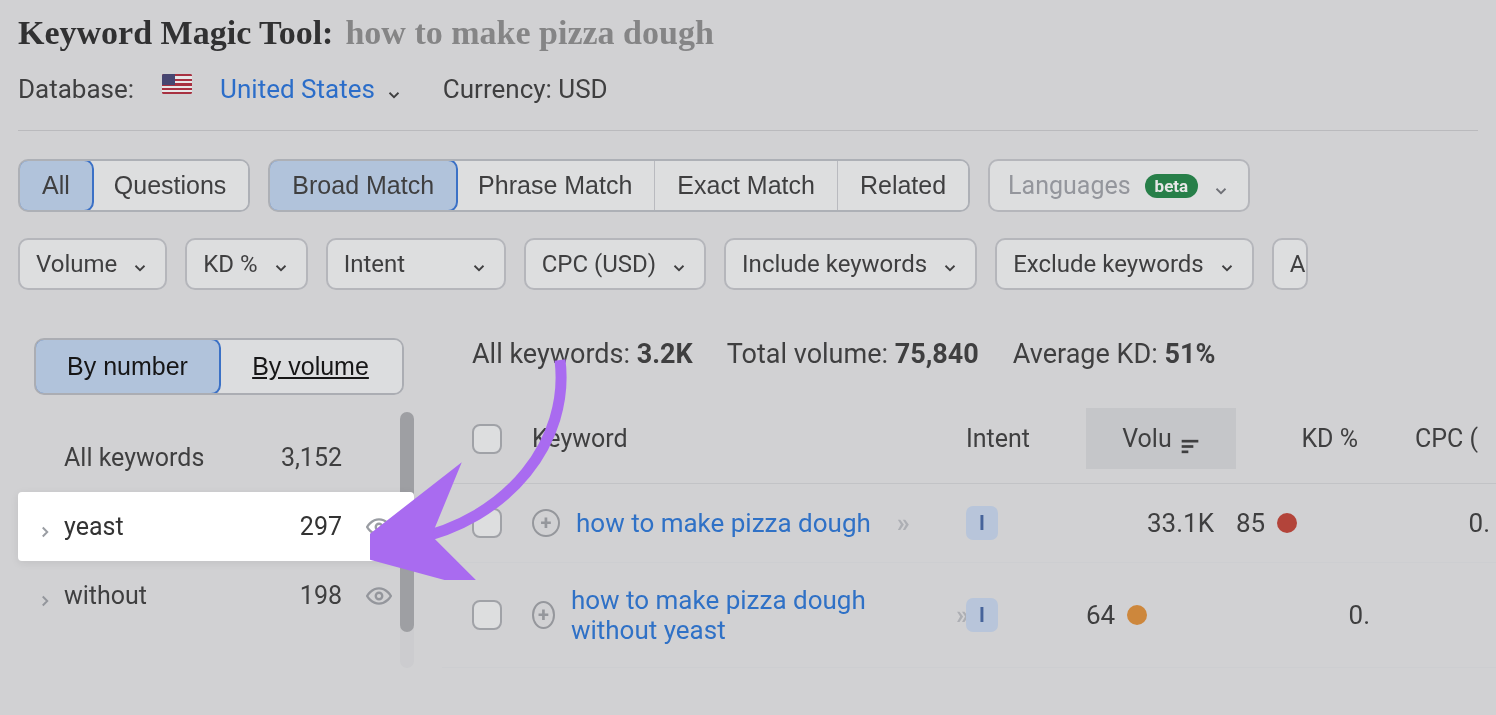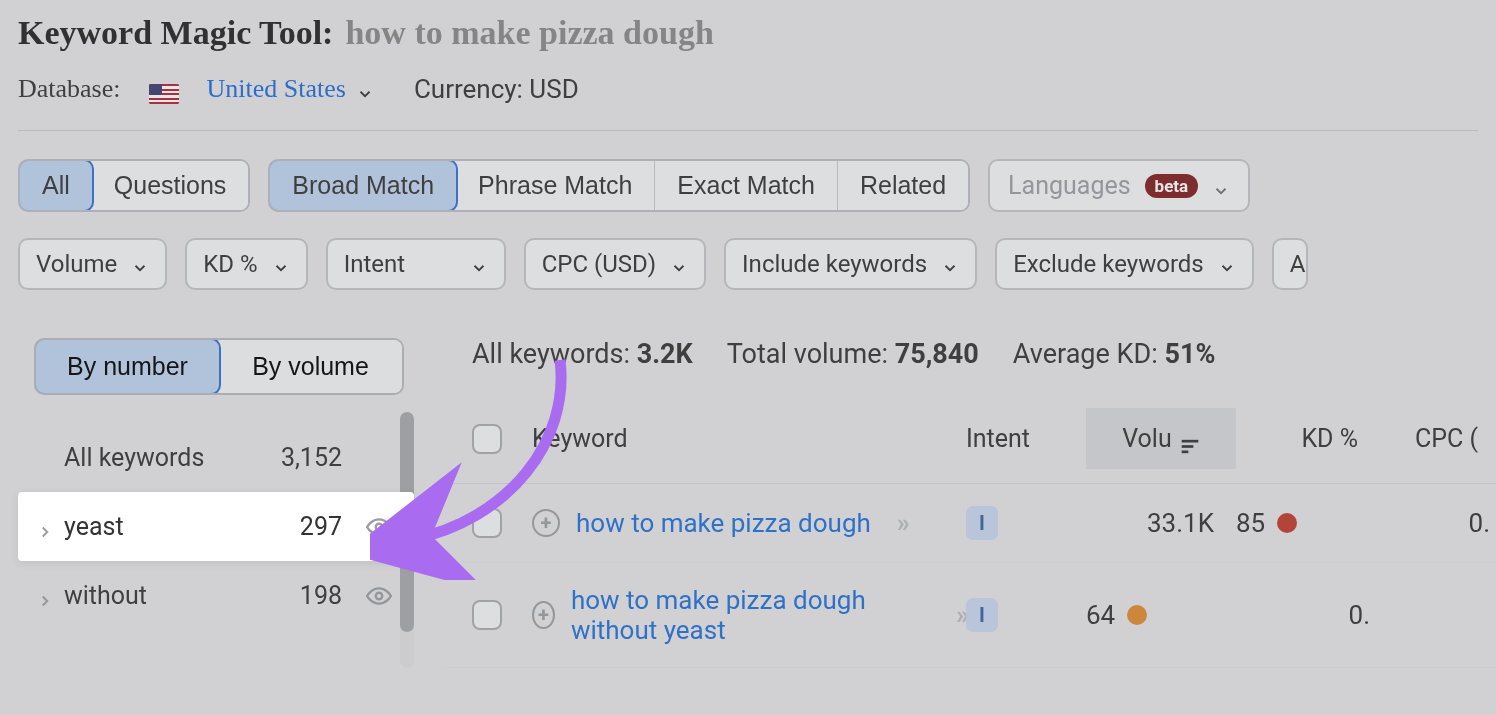--- a/index.html
+++ b/index.html
@@ -13,50 +13,50 @@
     position: relative;
   }
   .dim-overlay {
     position:absolute; inset:0; background:rgba(120,120,125,0.18); pointer-events:none; z-index:5;
   }
   
   .header { padding: 14px 18px 0 18px; }
   .title-row { display:flex; align-items:baseline; gap:12px; font-size:34px; font-weight:700; color:#222;font-family:Liberation Serif, serif; }
   .title-query { color:#888; font-weight:600; }
   .subhead { display:flex; align-items:center; gap:40px; margin-top:22px; font-size:26px; color:#333; }
-  .db { display:flex; align-items:flex-end; gap:28px;font-family:Liberation Serif, serif; }
+  .db { display:flex; align-items:flex-start; gap:28px; }
   .db-link { color:#1a6bd9; display:flex; align-items:center; gap:10px; cursor:pointer;}
   .flag { width:30px; height:20px; display:inline-block; position:relative; border-radius:2px; overflow:hidden; background:linear-gradient(#b22234,#b22234); }
   .flag::before { content:""; position:absolute; inset:0; background:repeating-linear-gradient(#b22234 0 2.3px,#fff 2.3px 4.6px);}
   .flag::after { content:""; position:absolute; left:0; top:0; width:13px; height:11px; background:#3c3b6e;}
   .hr { border:none; border-top:1px solid #c9c9cb; margin-top:26px; }
 
   
   .filters { padding: 28px 18px 12px 18px; display:flex; flex-direction:column; gap:26px; }
   .row { display:flex; align-items:center; gap:18px; flex-wrap:nowrap; }
   .seg { display:flex; border:2px solid #b9bcc2; border-radius:10px; overflow:hidden; background:#f3f4f5;}
   .seg .btn { padding:10px 22px; font-size:25px; color:#333; background:#f3f4f5; border:none; border-right:1px solid #c7c9cd; cursor:pointer;}
   .seg .btn:last-child { border-right:none;}
   .seg .btn.active { background:#bed4ef; border:2px solid #2e6fd6; margin:-2px; border-radius:10px; position:relative; z-index:1;}
   .pill { display:flex; align-items:center; gap:14px; padding:10px 18px; border:2px solid #c2c4c9; border-radius:10px; background:#f3f4f5; font-size:25px; cursor:pointer; color:#333;}
   .pill.muted { color:#9a9da3;align-items:center;}
-  .badge-beta { background:#7f1d1d; color:#fff; font-size:17px; font-weight:700; padding:2px 10px; border-radius:12px;}
+  .badge-beta { background:#15803d; color:#fff; font-size:17px; font-weight:700; padding:2px 10px; border-radius:12px;}
   .chev { width:18px; height:18px; }
   .chev svg { width:18px; height:18px; stroke:#333; fill:none; stroke-width:2.4;}
   .pill.muted .chev svg { stroke:#6d6f75;}
   .row2 .pill { font-size:24px; padding:10px 16px;}
   .cutoff { width:26px; overflow:hidden; }
 
   
   .main { display:flex; gap:28px; padding:30px 0 0 18px; }
   
   .sidebar { width:396px; flex:none; position:relative;}
   .side-seg { display:flex; border:2px solid #b6b9bf; border-radius:10px; overflow:hidden; margin:6px 10px 0 16px;}
   .side-seg .btn { flex:1; padding:12px 18px; font-size:25px; background:#f2f3f4; border:none; border-right:1px solid #c6c8cc; cursor:pointer;}
-  .side-seg .btn:last-child{border-right:none;}
+  .side-seg .btn:last-child{border-right:none;text-decoration:underline;}
   .side-seg .btn.active { background:#bed4ef; border:2px solid #2e6fd6; margin:-2px; border-radius:10px; z-index:1; position:relative;}
   .side-list { margin-top:28px; }
   .side-row { display:flex; align-items:center; padding:20px 22px 20px 46px; font-size:25px; color:#333; gap:10px; position:relative;}
   .side-row .count { margin-left:auto; color:#333;}
   .side-row .eye { width:26px; height:26px; margin-left:14px; }
   .side-row .eye svg { width:26px; height:26px; stroke:#9a9da3; fill:none; stroke-width:2.2;}
   .side-row.highlight { background:#fff; border-radius:4px; box-shadow:0 2px 8px rgba(0,0,0,0.08); z-index:10; position:relative;}
   .side-row .chevr { position:absolute; left:18px; width:18px; height:18px;}
   .side-row .chevr svg{width:18px;height:18px;stroke:#9a9da3;fill:none;stroke-width:2.6;}
   .scrollbar { position:absolute; right:0; top:80px; bottom:0; width:14px; background:#dedfe1; border-radius:7px;}

